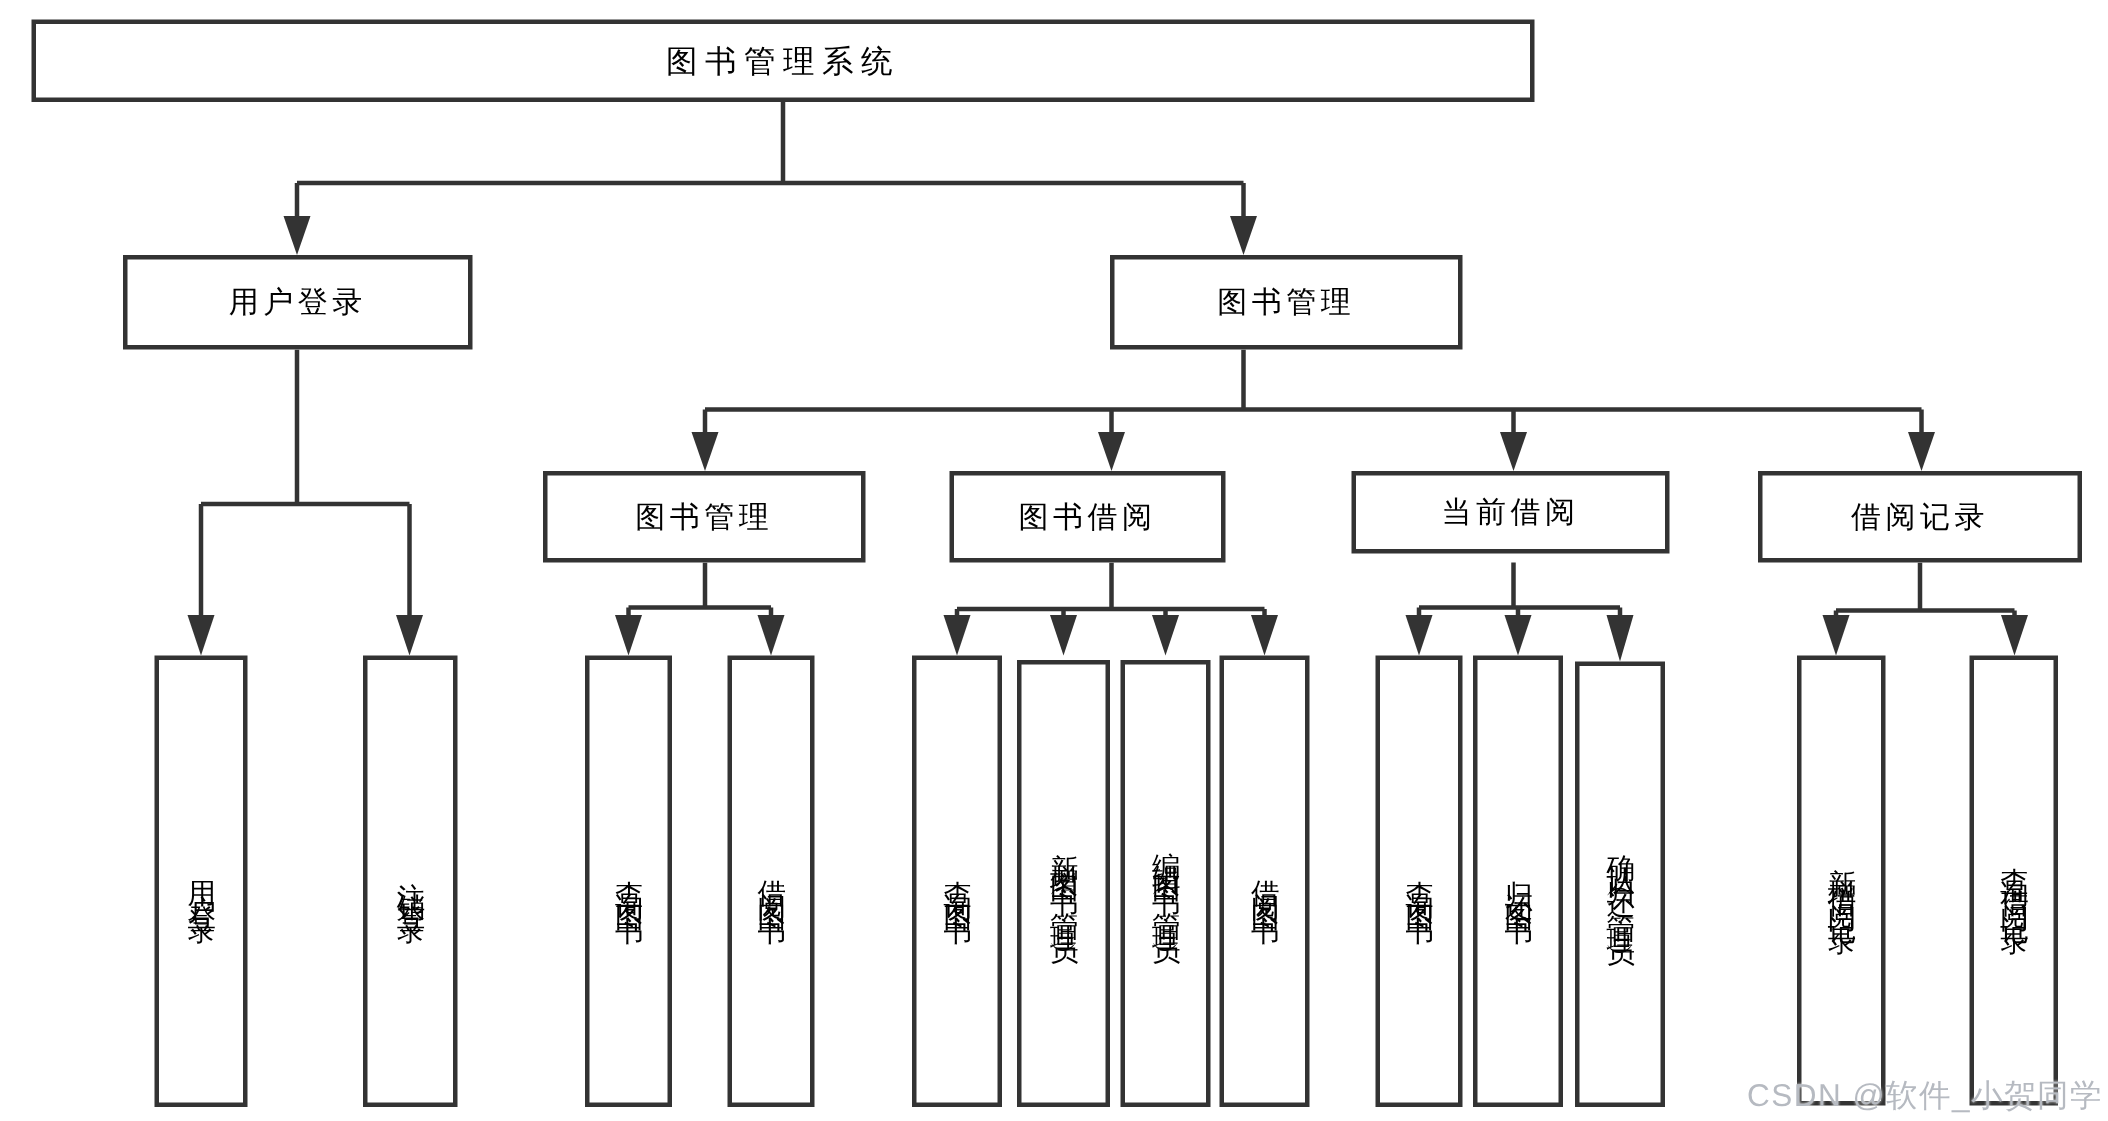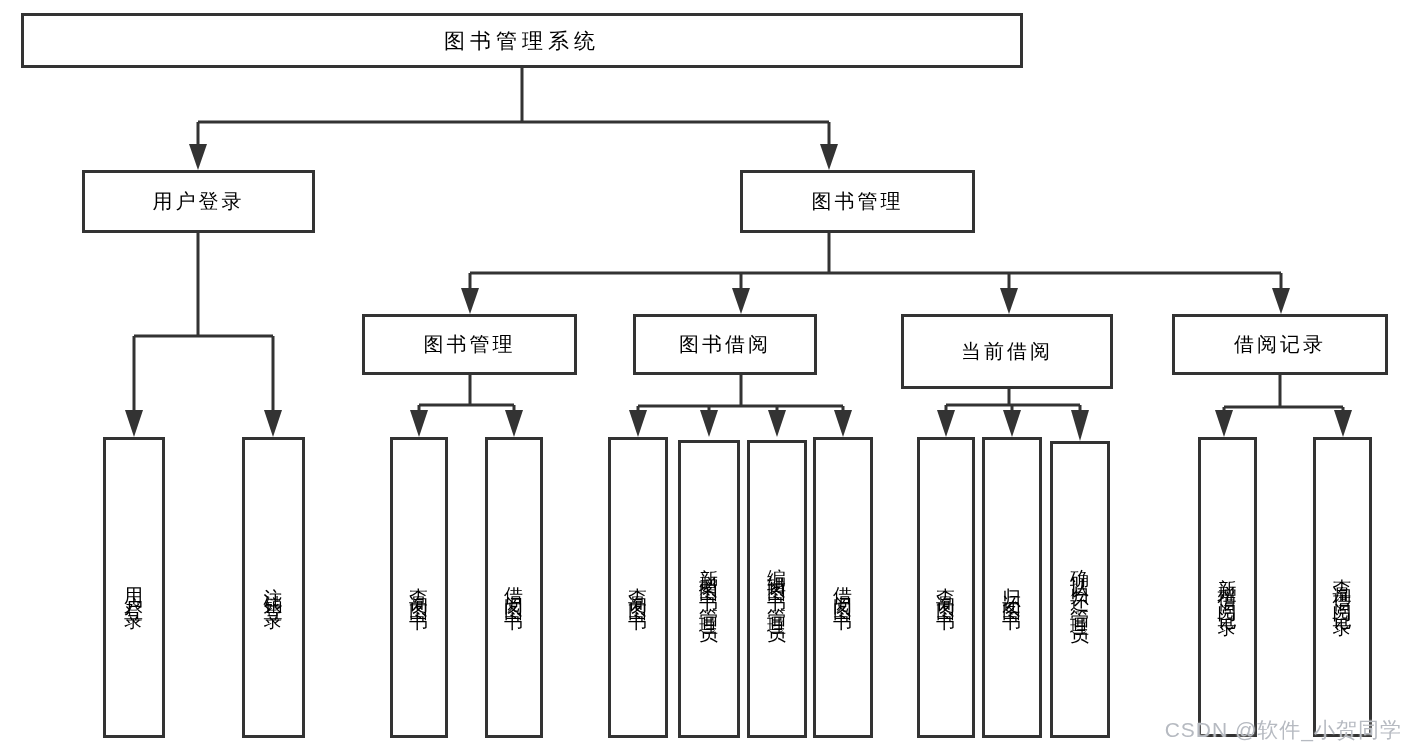--- a/index.html
+++ b/index.html
@@ -109,21 +109,21 @@
   <div class="node h" style="left:740px;top:170px;width:235px;height:63px">
     <span>图书管理</span>
   </div>
 
   <div class="node h" style="left:362px;top:314px;width:215px;height:61px">
     <span>图书管理</span>
   </div>
   <div class="node h" style="left:633px;top:314px;width:184px;height:61px">
     <span>图书借阅</span>
   </div>
-  <div class="node h" style="left:901px;top:314px;width:212px;height:75px">
+  <div class="node h" style="left:901px;top:314px;width:212px;height:55px">
     <span>当前借阅</span>
   </div>
   <div class="node h" style="left:1172px;top:314px;width:216px;height:61px">
     <span>借阅记录</span>
   </div>
 
   <div class="node v" style="left:103px;top:437px;width:62px;height:301px">
     <span>用户登录</span>
   </div>
   <div class="node v" style="left:242px;top:437px;width:63px;height:301px">

